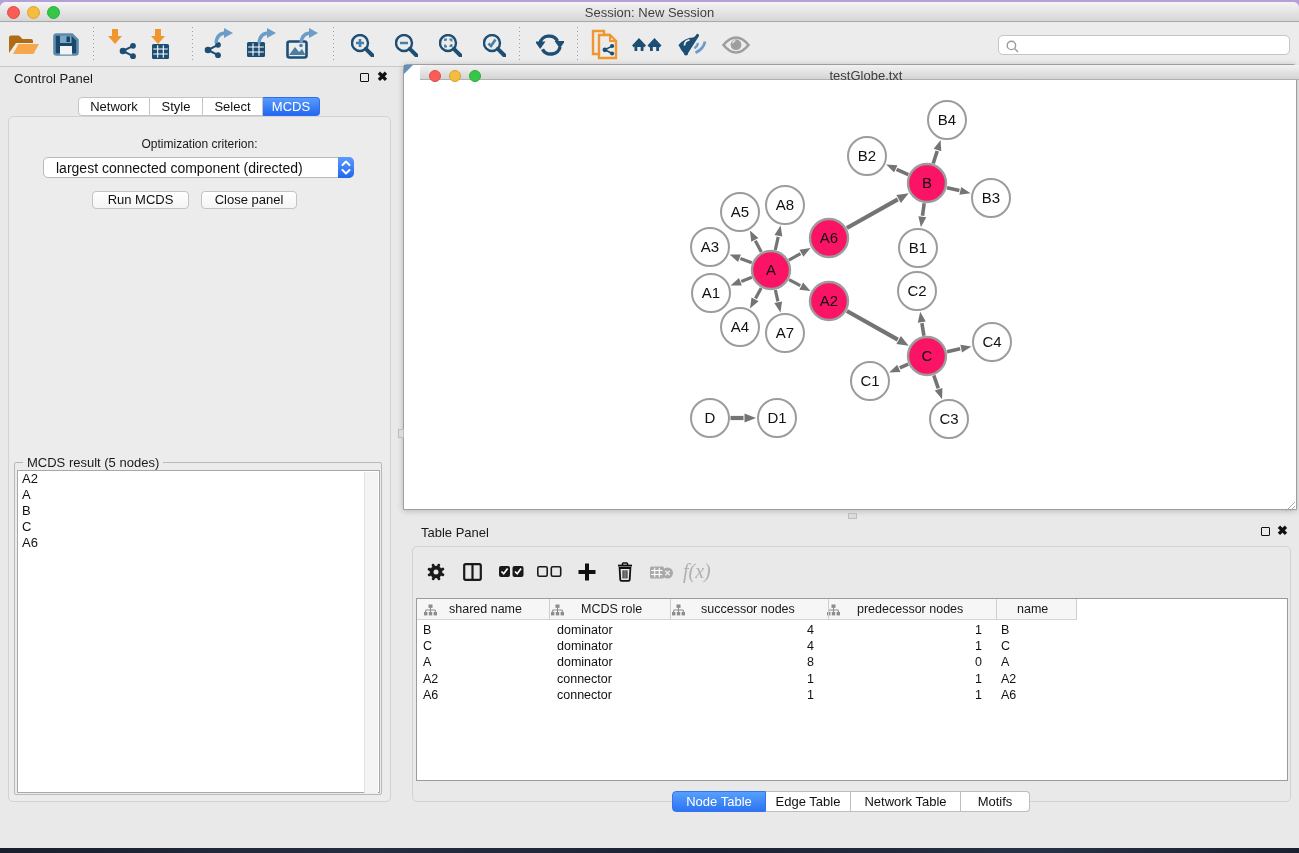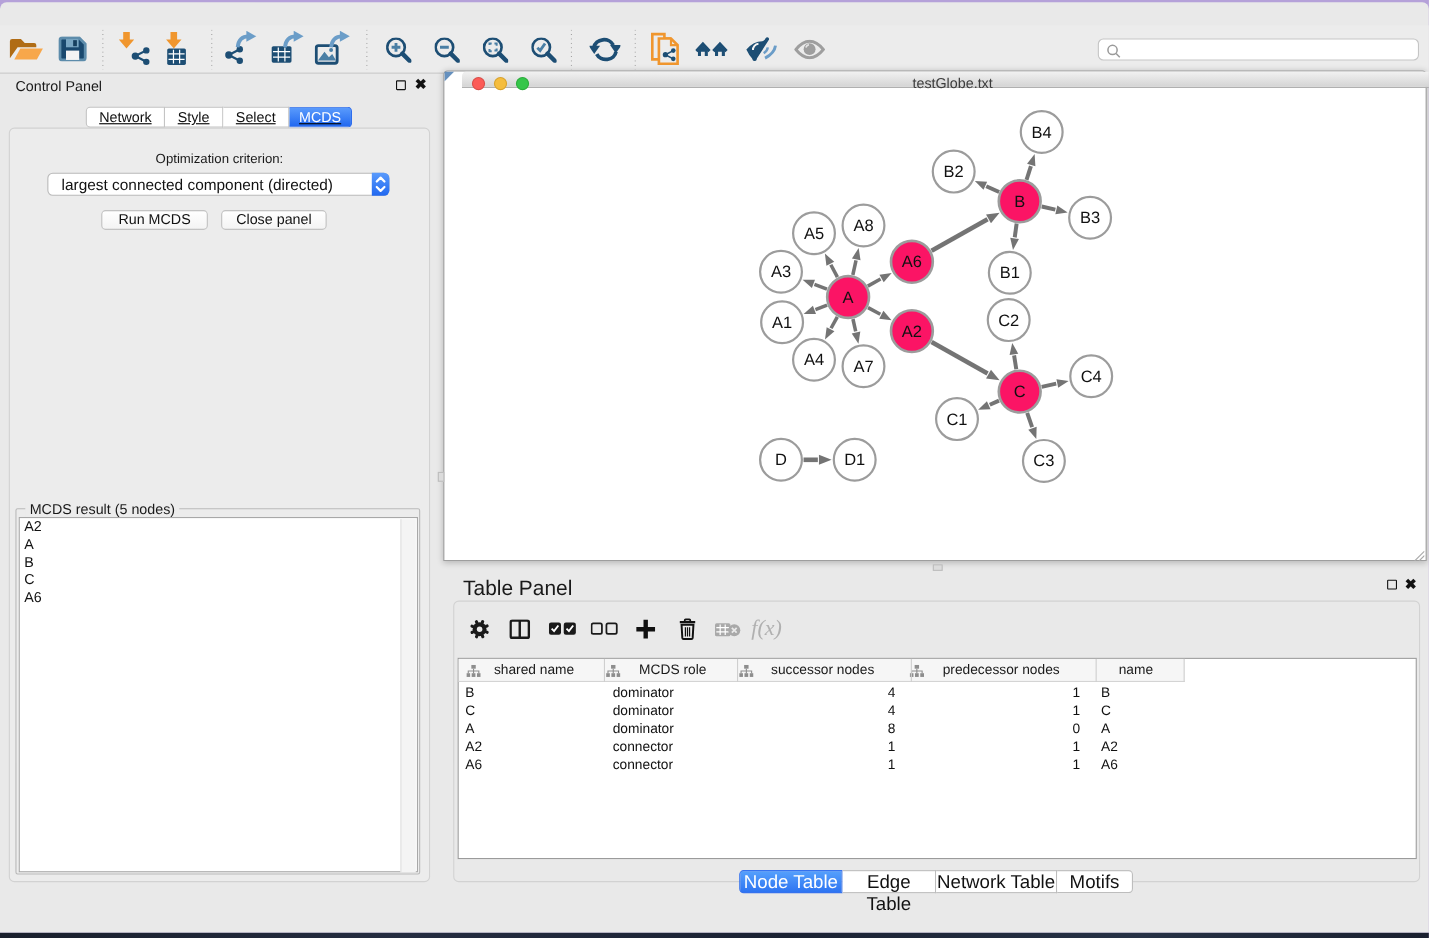--- a/index.html
+++ b/index.html
@@ -17,21 +17,21 @@
   background-size:1px 4px; }
 #search { position:absolute; left:998px; top:33px; width:292px; height:20px; background:#fff;
   border:1px solid #c5c5c5; border-radius:5px; }
 #search svg { position:absolute; left:7px; top:3.5px; }
 
 #cp-title { position:absolute; left:14px; top:69px; font-size:13px; color:#1a1a1a; }
 .winbtn-sq { position:absolute; width:9px; height:9px; border:1.6px solid #111; border-radius:1px; background:transparent; }
 .winbtn-x  { position:absolute; font-size:13px; font-weight:bold; color:#111; line-height:10px; }
 #cp-box { position:absolute; left:8px; top:114px; width:383px; height:686px;
   border:1px solid #d2d2d2; border-radius:5px; background:#ececec; }
-.tabs { position:absolute; display:flex; height:19px; z-index:3;text-decoration:underline; }
+.tabs { position:absolute; display:flex; height:19px; z-index:3; }
 .tab { height:19px; border:1px solid #c4c4c4; border-left:none; background:#fff;
   font-size:13px; color:#111; text-align:center; line-height:17px; }
 .tab.first { border-left:1px solid #c4c4c4; border-radius:4px 0 0 4px; }
 .tab.last { border-radius:0 4px 4px 0; }
 .tab.sel { background:linear-gradient(#5a9bfc,#2168f0); border-color:#2e6ded; color:#fff; }
 #opt-label { position:absolute; left:0; top:135px; width:399px; text-align:center; font-size:12px; color:#1a1a1a; }
 #dropdown { position:absolute; left:43px; top:155px; width:311px; height:21px; background:#fff;
   border:1px solid #b9b9b9; border-radius:5px;text-align:center; }
 #dropdown .txt { position:absolute; left:12px; top:2px; font-size:14px; color:#111; }
 #dropdown .spin { position:absolute; right:-1px; top:-1px; width:16px; height:21px;
@@ -50,54 +50,60 @@
 
 #nwin { position:absolute; left:403px; top:62px; width:894px; height:446px;
   border:1px solid #9e9e9e; border-radius:4px 4px 0 0; background:#fff;
   box-shadow:0 1px 6px rgba(0,0,0,0.22); }
 #nwin-tb { position:absolute; left:16px; top:0; width:100%; height:15px;
   background:linear-gradient(#f2f2f2,#d4d4d4); border-bottom:1px solid #b0b0b0; border-radius:4px 4px 0 0; }
 #nwin-tb .tl { position:absolute; top:4.5px; width:12px; height:12px; border-radius:50%; }
 #nwin-title { position:absolute; top:3px; width:100%; text-align:center; font-size:13px; color:#3c3c3c; }
 #grip { position:absolute; right:1px; bottom:1px; width:11px; height:11px; }
 
-#tp-title { position:absolute; left:421px; top:523px; font-size:19px; color:#1a1a1a; }
+#tp-title { position:absolute; left:421px; top:523px; font-size:13px; color:#1a1a1a; }
 #tp-box { position:absolute; left:412px; top:544px; width:879px; height:256px;
   border:1px solid #d2d2d2; border-radius:5px; background:#e9e9e9; }
 #fx { position:absolute; left:683px; top:558px; font-family:"Liberation Serif", serif;
   font-style:italic; font-size:20px; color:#b0b0b0; }
 #table { position:absolute; left:416px; top:596px; width:872px; height:183px; background:#fff;
   border:1px solid #9b9b9b; }
 #thead { position:absolute; left:417px; top:597px; width:660px; height:21px; background:#f6f6f6;
   border-bottom:1px solid #d4d4d4; }
 .hsep { position:absolute; top:597px; height:21px; width:1px; background:#cfcfcf; }
 .hlabel { position:absolute; top:600px; font-size:12.5px; color:#1a1a1a; }
 .trow { position:absolute; height:16px; font-size:12.5px; color:#111; }
 .trow span { position:absolute; line-height:16px; }
 
 .btabs { position:absolute; left:672px; top:789px; display:flex; height:21px; }
-.btab { height:21px; border:1px solid #bdbdbd; border-left:none; background:#fff; font-size:17px;
+.btab { height:21px; border:1px solid #bdbdbd; border-left:none; background:#fff; font-size:13px;
   color:#111; line-height:20px; text-align:center; }
 .btab.first { border-left:1px solid #bdbdbd; border-radius:4px 0 0 4px; }
 .btab.last { border-radius:0 4px 4px 0; }
 .btab.sel { background:linear-gradient(#55a0fc,#2d74f2); border-color:#3572ee; color:#fff; }
 
 #statusbar { position:absolute; left:0; top:813px; width:100%; height:33px; background:#ececec;
   border-top:1px solid #c3c3c3; }
 #listbtn { position:absolute; left:9px; top:9px; width:28px; height:19px; background:#fdfdfd;
   border:1px solid #9e9e9e; }
 #membtn { position:absolute; right:10px; top:4px; width:68px; height:24px; background:#fbfbfb;
   border:1px solid #b0b0b0; font-size:11px; color:#111; }
 #membtn .dot { position:absolute; left:8px; top:7px; width:10px; height:10px; border-radius:50%;
   background:#1e9e33; }
 #membtn .mtxt { position:absolute; left:23px; top:5px; }
 #deskbottom { position:absolute; left:0; top:848px; width:100%; height:5px;
   background:linear-gradient(90deg,#191f2c,#252d41 28%,#1b2233 55%,#273246 80%,#1a202f); }
 </style></head><body>
 <div id="win">
+  <div id="titlebar">
+    <div class="tl" style="left:7px;background:#fc5b57;border:0.5px solid #d94f4a"></div>
+    <div class="tl" style="left:27px;background:#f5bd3e;border:0.5px solid #d8a32e"></div>
+    <div class="tl" style="left:47px;background:#35c64a;border:0.5px solid #2cad3c"></div>
+    <div id="title">Session: New Session</div>
+  </div>
   <div id="toolbar">
     <div class="tsep" style="left:93px"></div>
       <div class="tsep" style="left:192px"></div>
       <div class="tsep" style="left:333px"></div>
       <div class="tsep" style="left:519px"></div>
       <div class="tsep" style="left:577px"></div>
   </div>
   <svg style="position:absolute;left:8px;top:31px" width="32" height="22" viewBox="0 0 32 22">
       <path d="M1 20 V4.5 Q1 2.5 3 2.5 H11 L14.5 6 H23 Q25 6 25 8 V10 H8 L1 20 Z" fill="#b06c15"></path>
       <path d="M5 21 L10.5 11 H31 L25.5 21 Z" fill="#f7a74b"></path>

